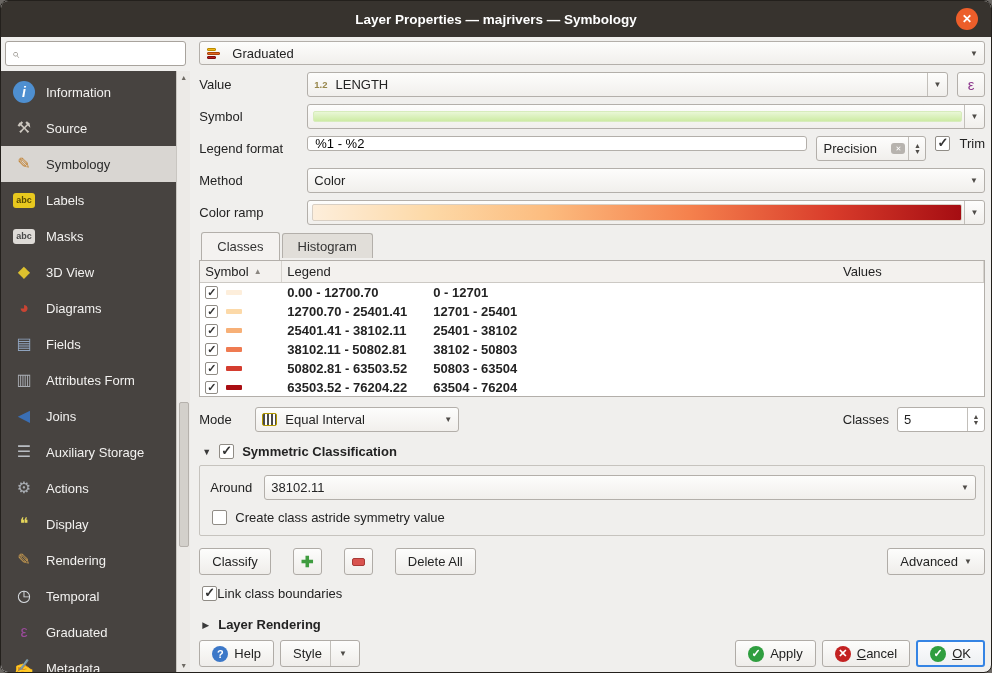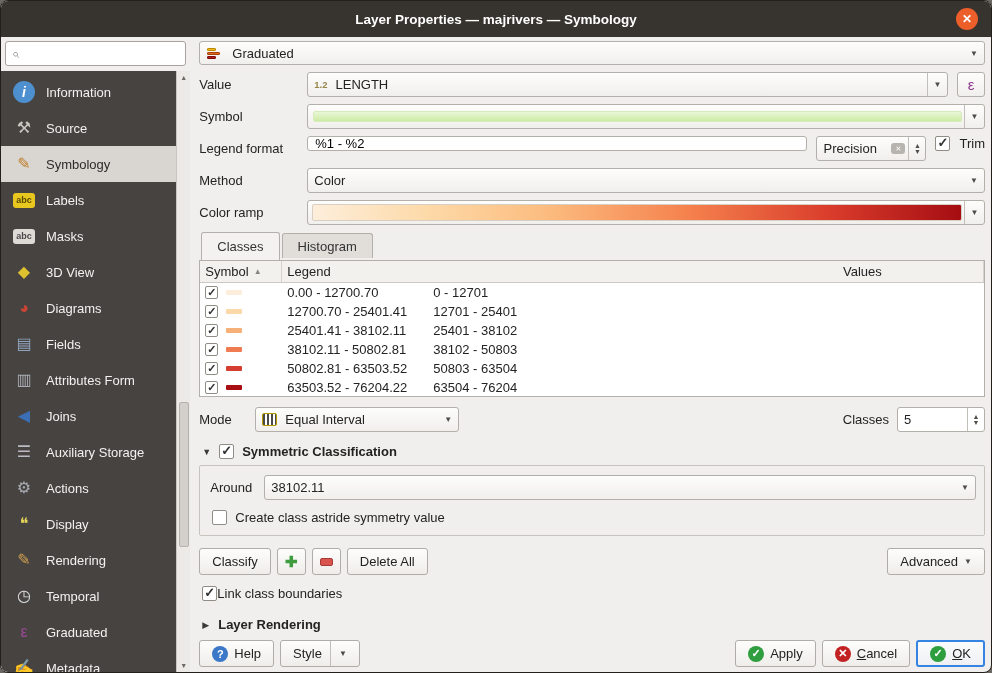--- a/index.html
+++ b/index.html
@@ -96,21 +96,21 @@
          cursor:pointer; position:relative; top:1px; color:#333; }
   .tab.active { background:#f4f2f0; height:28px; top:0; z-index:2; }
 
   .table { border:1px solid #b3afaa; background:#fff; height:140px; display:flex;
            flex-direction:column; overflow:hidden; }
   .thead { display:flex; background:#f3f1ee; border-bottom:1px solid #ccc9c4; flex:0 0 22px;
            align-items:stretch; }
   .th { display:flex; align-items:center; padding:0 5px; border-right:1px solid #d6d3ce; gap:5px; }
   .th-symbol { width:82px; } .th-values { width:146px; } .th-legend { flex:1; border-right:none; }
   .sort-arrow { font-size:8px; color:#8a8680; }
-  .trow { display:flex; align-items:center; height:19px; }
+  .trow { display:flex; align-items:center; height:19px;font-weight:bold; }
   .cell-sym { width:82px; display:flex; align-items:center; gap:8px; padding-left:5px; }
   .chip { width:16px; height:5px; border-radius:1px; }
   .cell-values { width:146px; padding-left:5px; }
   .cell-legend { flex:1; padding-left:5px; }
 
   
   .mode-row { display:flex; align-items:center; margin-top:10px; }
   .mode-label { width:56px; }
   .mode-combo { width:204px; }
   .hist-icon { width:15px; height:13px; margin:0 2px 0 6px; border:1px solid #b59a00; border-radius:2px;
@@ -125,21 +125,21 @@
   .sym-title { font-weight:bold; }
   .groupbox { border:1px solid #c6c3be; border-radius:2px; margin-top:6px; padding:9px 8px 10px 10px; }
   .around-row { display:flex; align-items:center; gap:8px; }
   .around-label { flex:0 0 46px; }
   .astride-row { display:flex; align-items:center; gap:8px; margin-top:10px; padding-left:2px; }
 
   
   .btn { height:27px; border:1px solid #b0aca7; border-radius:3px; padding:0 12px;
          background:linear-gradient(#fdfdfc,#efedea); display:flex; align-items:center; gap:6px;
          cursor:pointer; white-space:nowrap; font-size:13px; color:#232323; }
-  .btn-row { display:flex; align-items:center; gap:6px; margin-top:12px; }
+  .btn-row { display:flex; align-items:center; gap:22px; margin-top:12px; }
   .icon-btn { padding:0; width:29px; justify-content:center; }
   .plus-glyph { color:#3f9c3f; font-size:15px; font-weight:bold; }
   .minus-glyph { width:13px; height:8px; background:#d9534f; border:1px solid #a83a36; border-radius:2px; }
   .advanced { margin-left:auto; }
   .dd-arrow { font-size:8px; color:#4f4c48; }
 
   .link-row { display:flex; align-items:flex-end; gap:0; margin-top:11px; padding-left:3px; }
   .lr-row { display:flex; align-items:center; gap:9px; margin-top:16px; padding-left:3px; }
   .lr-title { font-weight:bold; }
 

